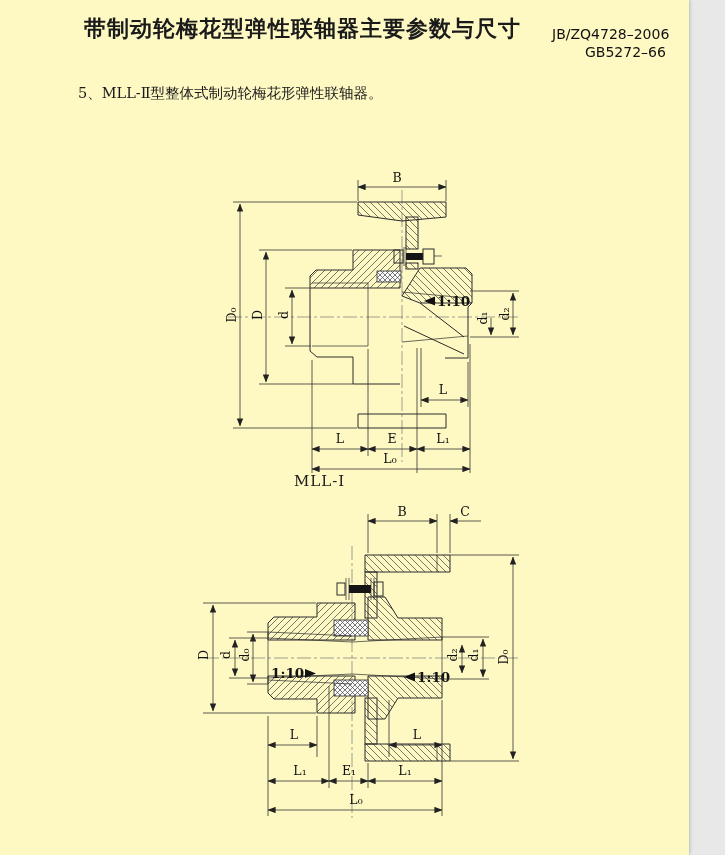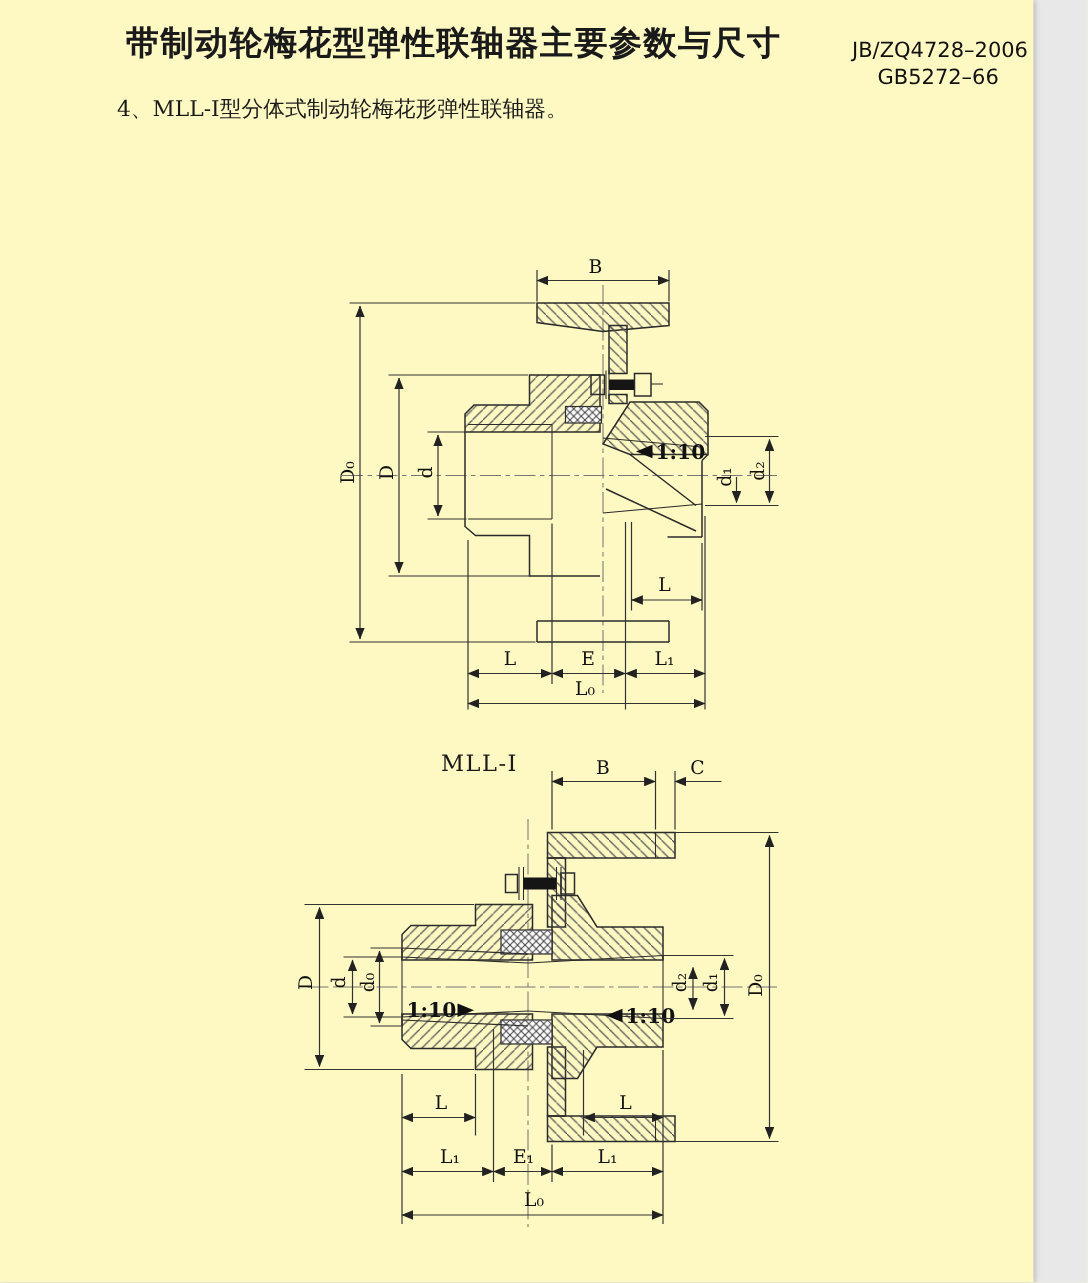--- a/index.html
+++ b/index.html
@@ -6,46 +6,46 @@
   #page{
     position:relative;width:689px;height:855px;background:#fef9c3;
     font-family:"Liberation Sans","DejaVu Sans",sans-serif;color:#1a1a1a;overflow:hidden;
     box-shadow:0 0 4px rgba(0,0,0,.3);
     text-decoration:underline;
   }
   .abs{position:absolute;}
   #title{left:84px;top:14px;font-size:22px;font-weight:bold;letter-spacing:1px;
     font-family:"DejaVu Sans","Liberation Sans",sans-serif;}
   .stdcode{font-size:14px;color:#111;font-family:"DejaVu Sans",sans-serif;}
-  #std1{left:568px;top:26px;}
+  #std1{left:552px;top:26px;}
   #std2{left:585px;top:44px;}
   .note{left:78px;font-size:14.5px;font-family:"DejaVu Serif","DejaVu Sans","Liberation Serif",serif;}
   #note1{top:63px;}
   #note2{top:84px;}
   .caption{font-size:15px;letter-spacing:1px;font-family:"DejaVu Serif","DejaVu Sans",serif;}
-  #cap1{left:294px;top:500px;text-align:right;}
+  #cap1{left:294px;top:472px;text-align:right;}
   #cap2{left:297px;top:855px;}
   svg{position:absolute;left:0;top:0;}
   .ol{fill:none;stroke:#2b2b2b;stroke-width:1;}
   .thin{fill:none;stroke:#2b2b2b;stroke-width:0.7;}
   .dim{fill:none;stroke:#333;stroke-width:0.8;}
   .cl{fill:none;stroke:#777;stroke-width:0.7;stroke-dasharray:14 3 3 3;}
   .dimtxt{font-family:"DejaVu Serif","DejaVu Sans",serif;font-size:12.5px;fill:#111;}
   .tapertxt{font-family:"DejaVu Serif","DejaVu Sans",serif;font-size:13.5px;font-weight:bold;fill:#111;}
   .part{stroke:#2b2b2b;stroke-width:1;}
 </style>
 </head>
 <body>
 
 <div id="page">
 
   <div id="title" class="abs">带制动轮梅花型弹性联轴器主要参数与尺寸</div>
   <div id="std1" class="abs stdcode">JB/ZQ4728–2006</div>
   <div id="std2" class="abs stdcode">GB5272–66</div>
-  <div id="note1" class="abs note">4、MLL-Ⅰ型分体式制动轮梅花形弹性联轴器。</div>
+  <div id="note2" class="abs note">5、MLL-Ⅱ型整体式制动轮梅花形弹性联轴器。</div>
 
   <svg width="725" height="855" viewBox="0 0 725 855">
     <defs>
       <pattern id="h1" patternUnits="userSpaceOnUse" width="7" height="7">
         <path d="M0,7 L7,0" stroke="#555" stroke-width="0.8"></path>
       </pattern>
       <pattern id="h2" patternUnits="userSpaceOnUse" width="7" height="7">
         <path d="M0,0 L7,7" stroke="#555" stroke-width="0.8"></path>
       </pattern>
       <pattern id="hx" patternUnits="userSpaceOnUse" width="5" height="5">

